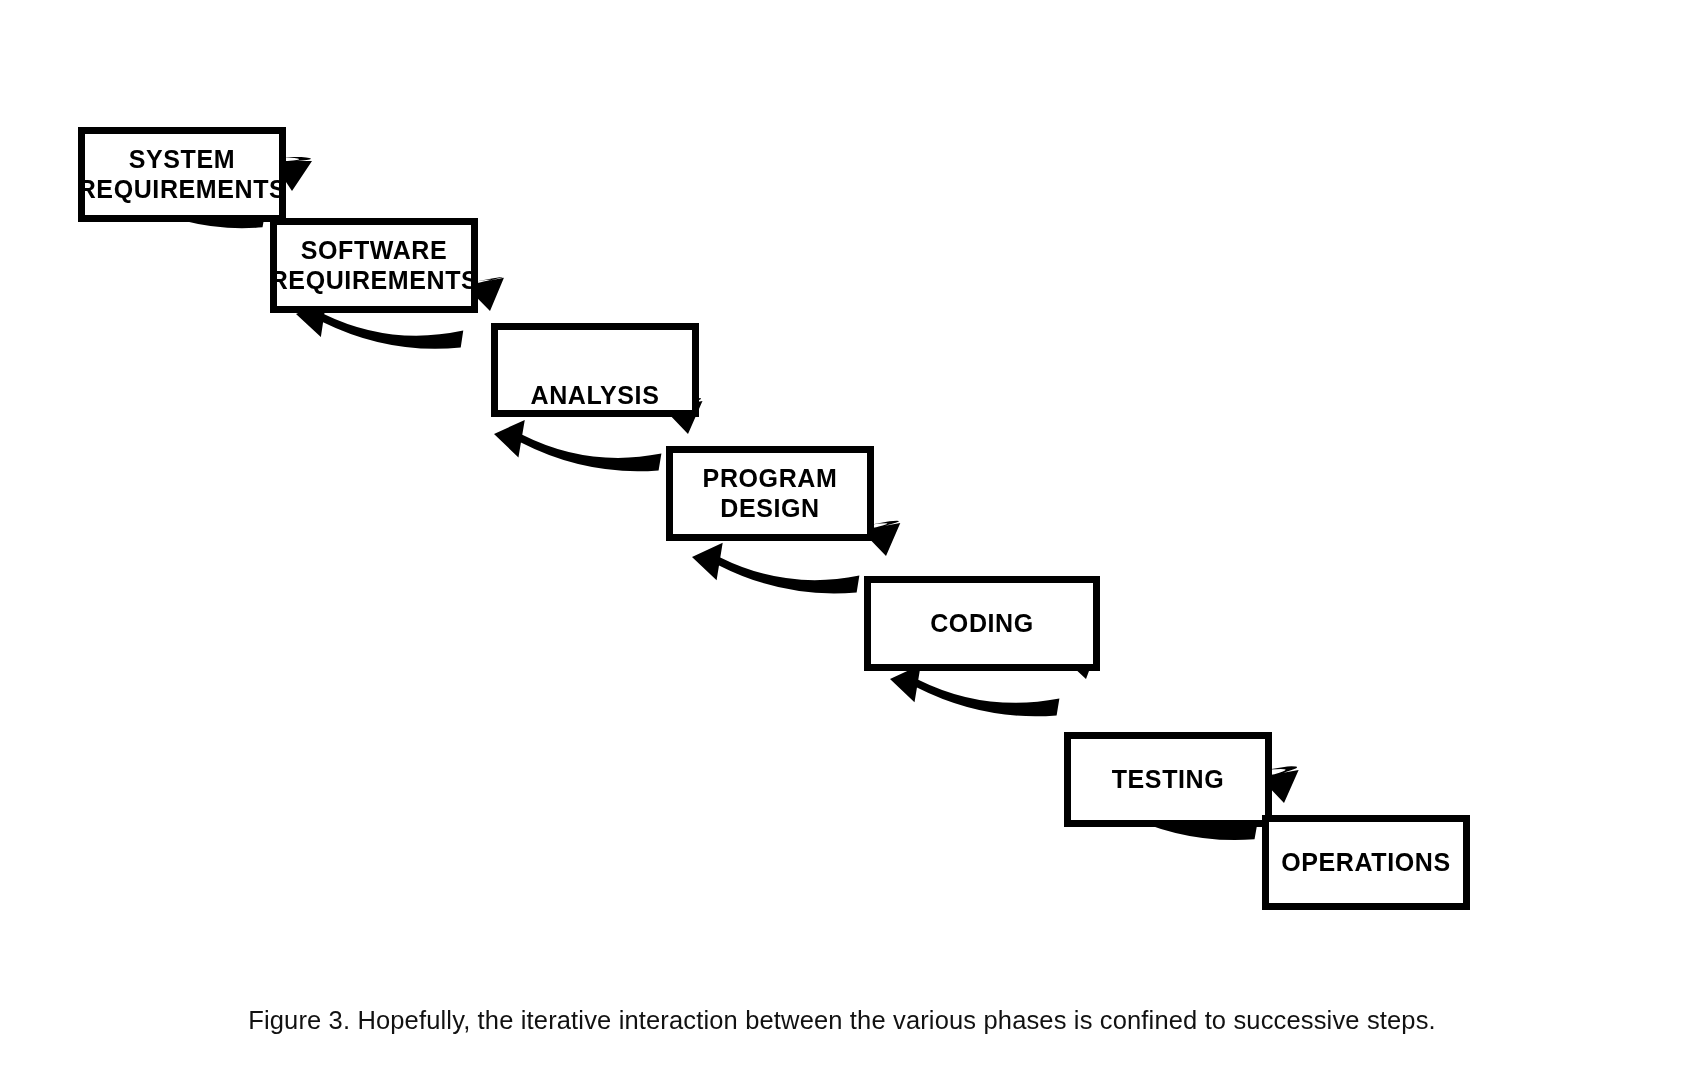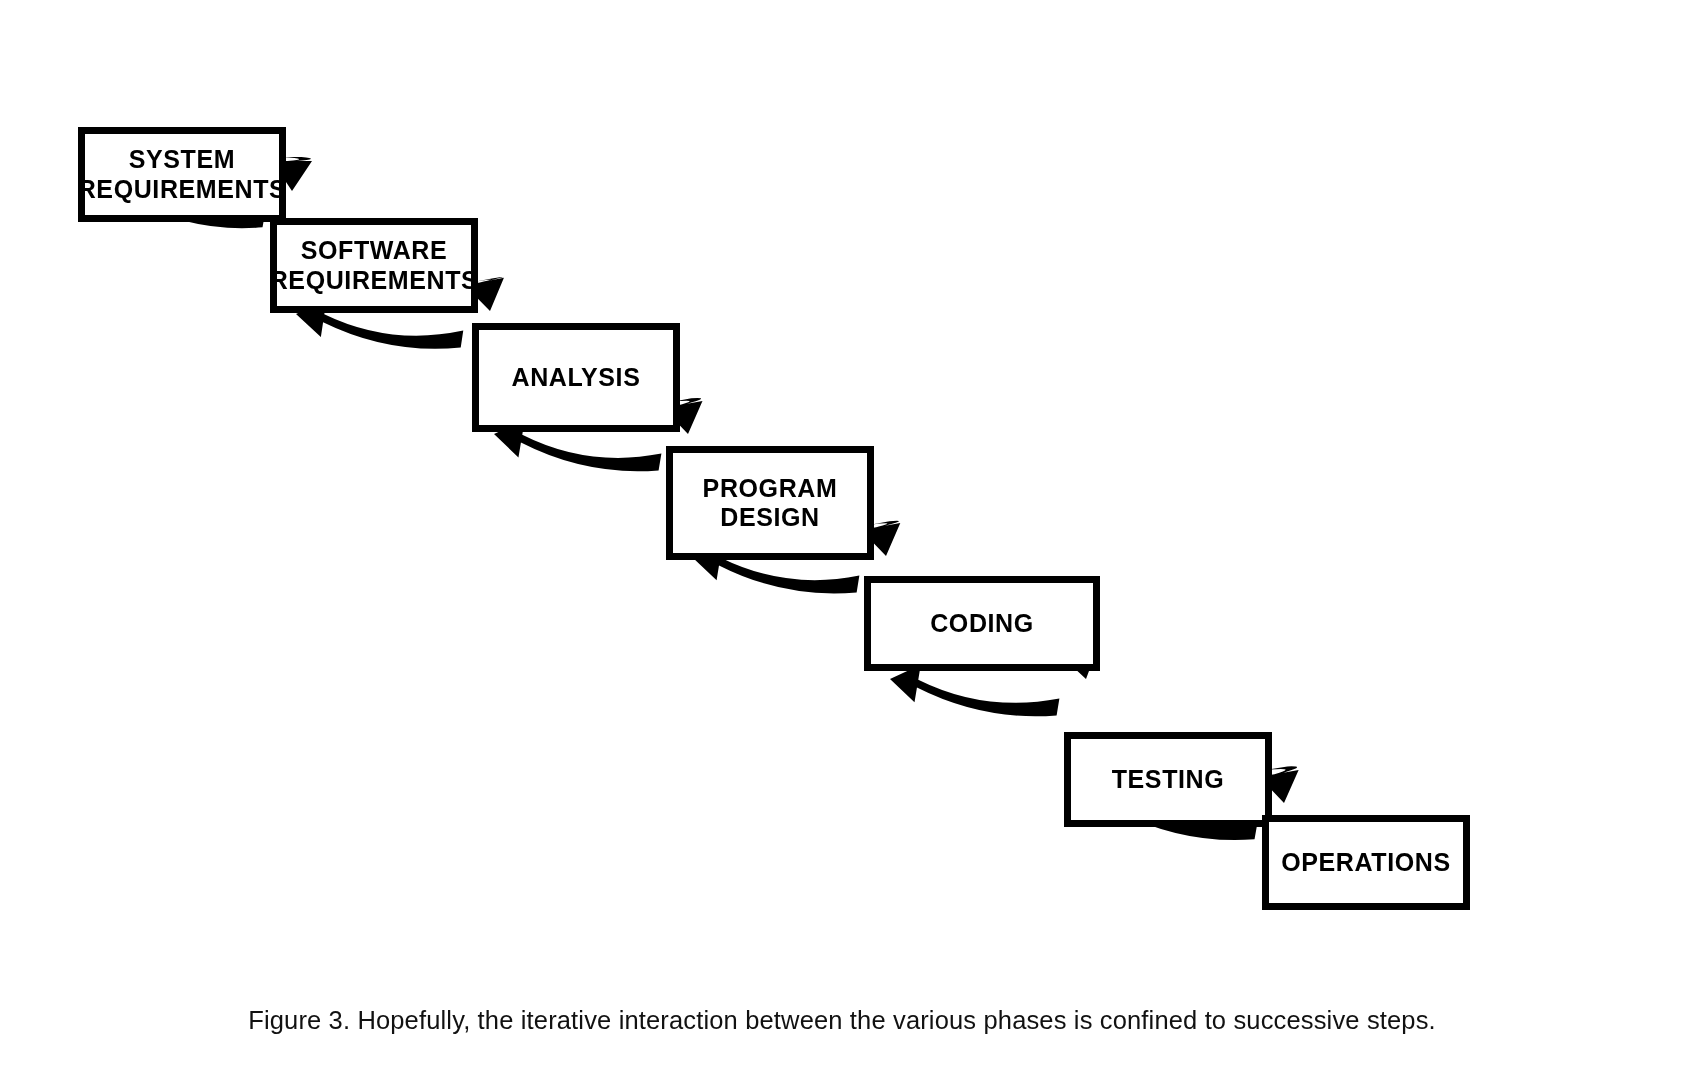--- a/index.html
+++ b/index.html
@@ -87,24 +87,24 @@
 
   <div id="boxes-layer">
       <div class="phase-box" style="left: 78px; top: 80px; width: 208px; height: 95px; margin-top: 47px;">
         <div class="phase-label">SYSTEM
 REQUIREMENTS</div>
       </div>
       <div class="phase-box" style="left: 270px; top: 203px; width: 208px; height: 95px; margin-top: 15px;">
         <div class="phase-label">SOFTWARE
 REQUIREMENTS</div>
       </div>
-      <div class="phase-box" style="left: 472px; top: 323px; width: 208px; height: 109px;">
+      <div class="phase-box" style="left: 491px; top: 323px; width: 208px; height: 94px; align-items: flex-end;">
         <div class="phase-label">ANALYSIS</div>
       </div>
-      <div class="phase-box" style="left: 666px; top: 446px; width: 208px; height: 114px;">
+      <div class="phase-box" style="left: 666px; top: 446px; width: 208px; height: 95px;">
         <div class="phase-label">PROGRAM
 DESIGN</div>
       </div>
       <div class="phase-box" style="left: 864px; top: 576px; width: 236px; height: 95px;">
         <div class="phase-label">CODING</div>
       </div>
       <div class="phase-box" style="left: 1064px; top: 691px; width: 208px; height: 95px; margin-top: 41px;">
         <div class="phase-label">TESTING</div>
       </div>
       <div class="phase-box" style="left: 1262px; top: 815px; width: 208px; height: 95px;">

